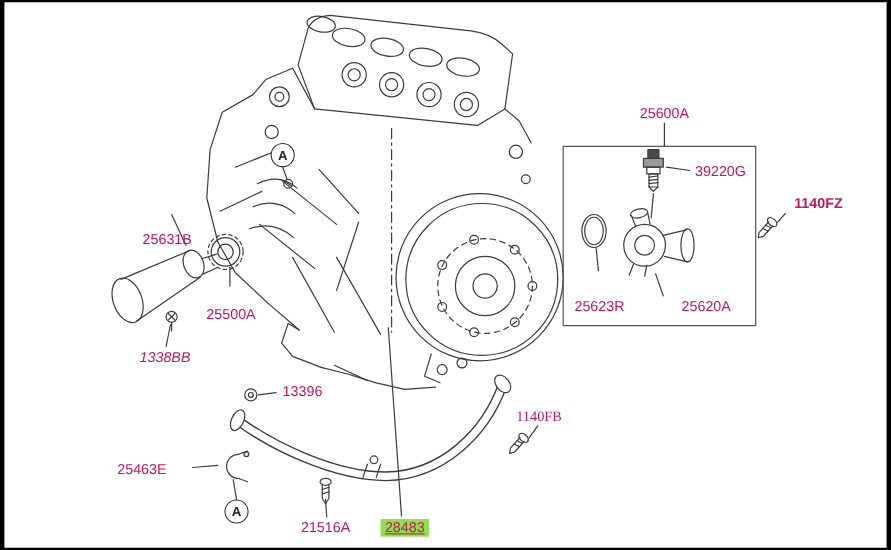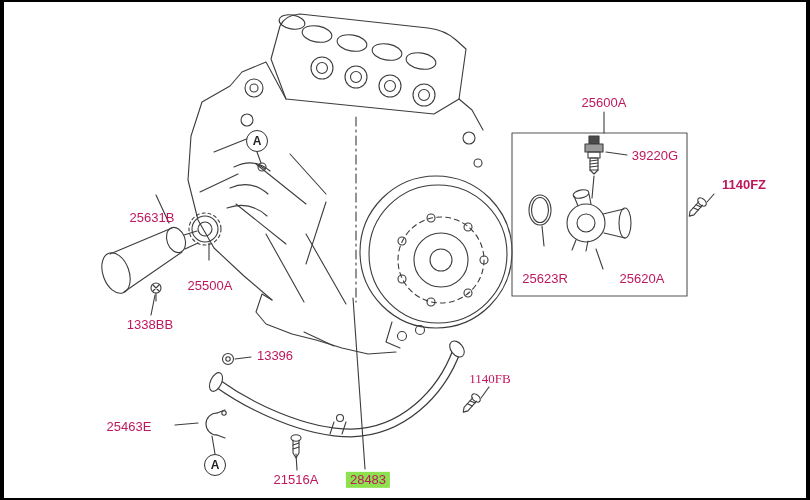--- a/index.html
+++ b/index.html
@@ -197,25 +197,25 @@
         <path d="M538,224 L540,244"></path>
         <path d="M592,247 L599,267"></path>
         <path d="M710,192 L703,200"></path>
       </g>
     </g>
   </svg>
 
   <div id="overlay">
       <div class="part-label" style="left: 148px; top: 185px; margin-top: 31px;">25631B</div>
       <div class="part-label" style="left: 206px; top: 284px;">25500A</div>
-      <div class="part-label" style="left: 146px; top: 323px;">1338BB</div>
+      <div class="part-label" style="left: 146px; top: 323px; font-style: italic;">1338BB</div>
       <div class="part-label" style="left: 271px; top: 354px;">13396</div>
       <div class="part-label" style="left: 125px; top: 425px;">25463E</div>
       <div class="part-label" style="left: 292px; top: 478px;">21516A</div>
-      <div class="part-label highlight" style="left: 364px; top: 478px; background: rgb(141, 224, 78);">28483</div>
+      <div class="part-label highlight" style="left: 364px; top: 478px; background: rgb(141, 224, 78); text-decoration: underline;">28483</div>
       <div class="part-label" style="left: 486px; top: 377px; font-family: Liberation Serif, serif;">1140FB</div>
       <div class="part-label" style="left: 600px; top: 101px;">25600A</div>
       <div class="part-label" style="left: 651px; top: 154px;">39220G</div>
       <div class="part-label" style="left: 541px; top: 253px; margin-top: 24px;">25623R</div>
       <div class="part-label" style="left: 600px; top: 277px; margin-left: 38px;">25620A</div>
       <div class="part-label" style="left: 740px; top: 183px; font-weight: bold;">1140FZ</div>
       <div class="marker" style="left: 253px; top: 139px;">A</div>
       <div class="marker" style="left: 211px; top: 463px;">A</div>
     </div>
 </div>

